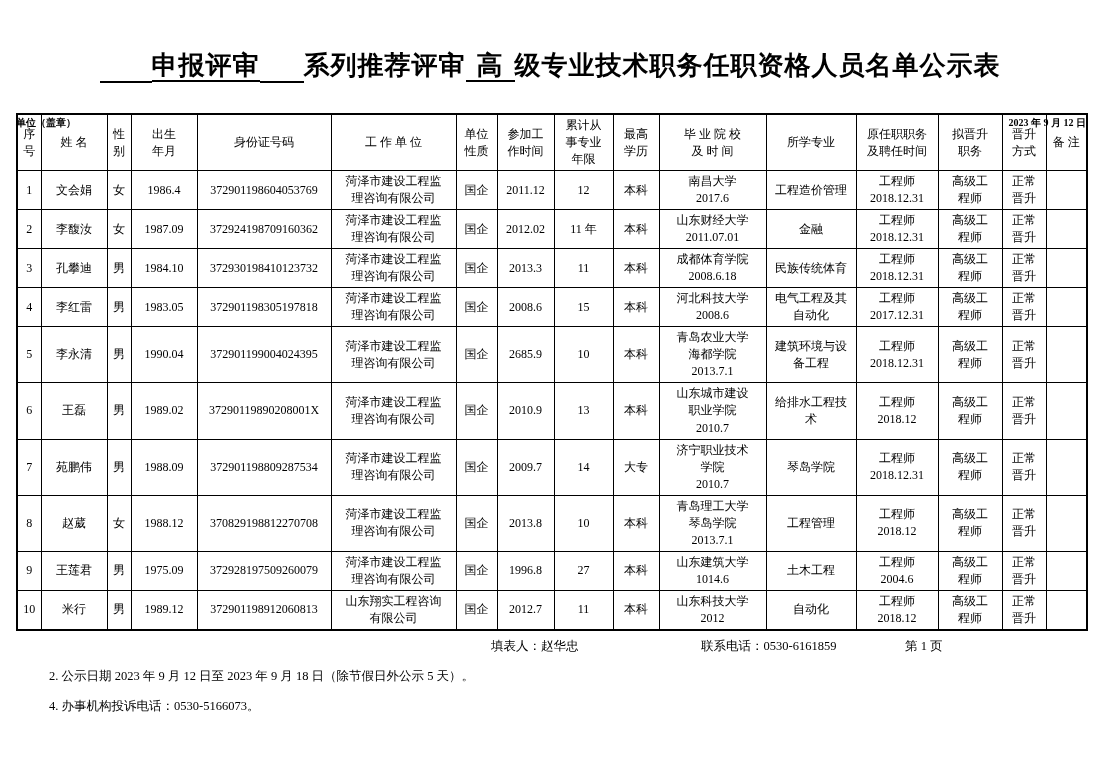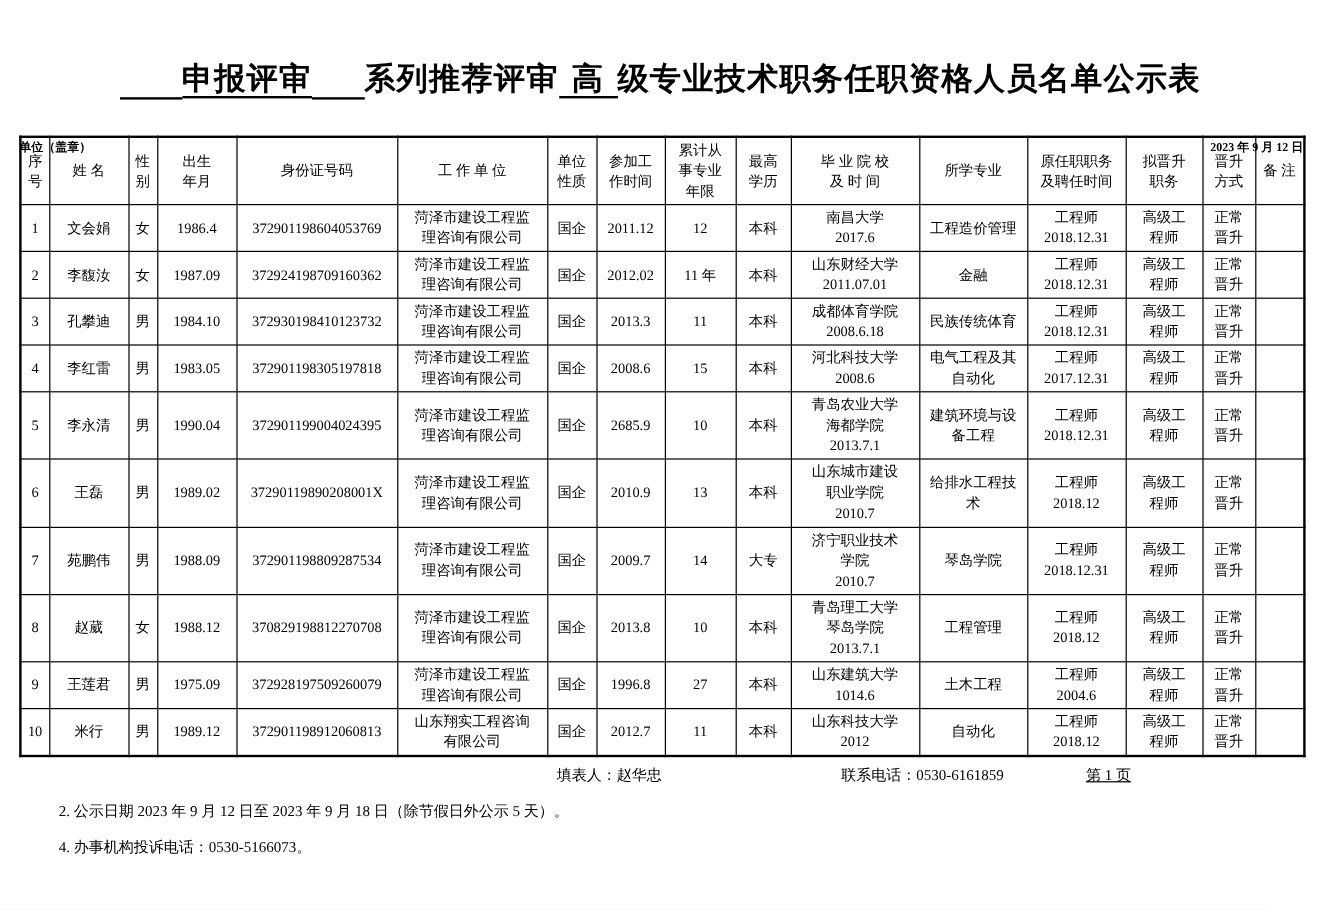--- a/index.html
+++ b/index.html
@@ -46,23 +46,23 @@
   }
   table.roster thead th { height: 52px; }
   table.roster tbody tr { height: 38px; }
   .notes {
     position: absolute; left: 16px; top: 638px; width: 1070px;
     font-size: 12.5px;
   }
   .notes .line { position: relative; height: 30px; }
   .notes .seg { position: absolute; top: 0; white-space: nowrap; }
   .notes .seg.s1 { left: 0; }
-  .notes .seg.s2 { left: 448px; }
+  .notes .seg.s2 { left: 475px; }
   .notes .seg.s3 { left: 685px; }
-  .notes .seg.s4 { left: 889px; text-decoration: underline; }
+  .notes .seg.s4 { left: 889px; }
   .notes .sub { margin-left: 33px; height: 30px; white-space: nowrap; }
 </style>
 </head>
 <body>
 
 <div class="page">
 
   <div class="title">
     <span class="u blank b1"></span><span class="u">申报评审</span><span class="u blank b2"></span><span>系列推荐评审</span><span class="u hi">高</span><span>级专业技术职务任职资格人员名单公示表</span>
   </div>

